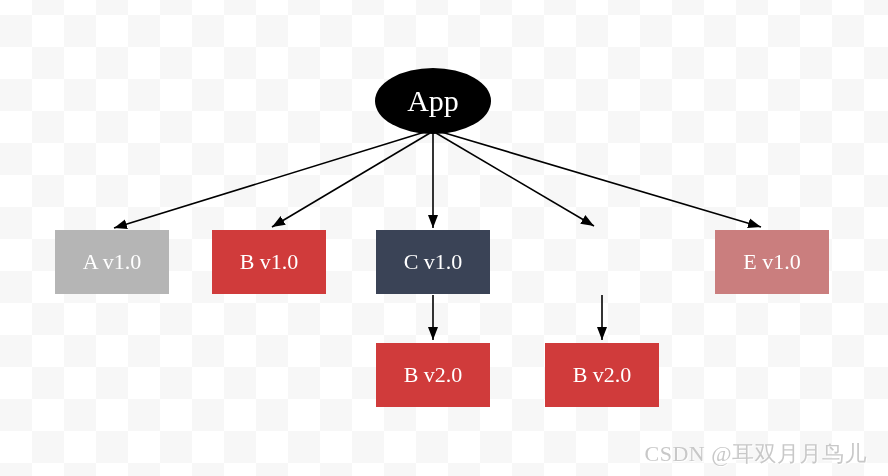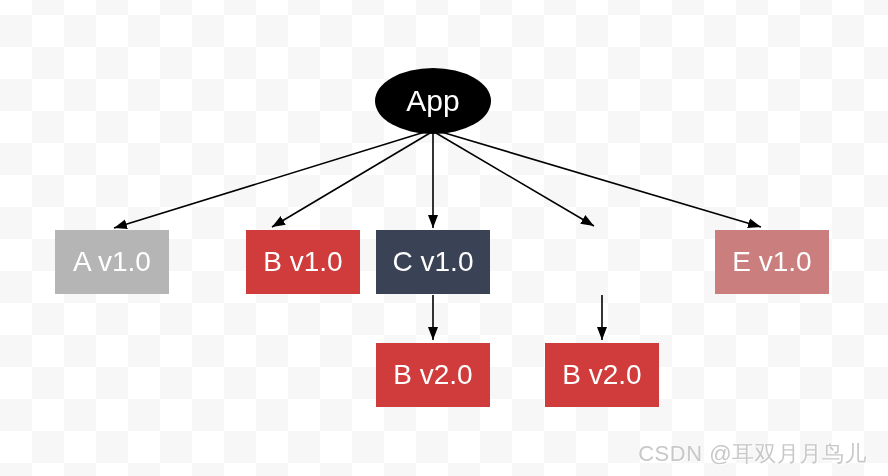--- a/index.html
+++ b/index.html
@@ -8,48 +8,48 @@
     height: 476px;
     position: relative;
     overflow: hidden;
     font-family: "Liberation Sans", sans-serif;
     
     background-color: #ffffff;
     background-image: conic-gradient(#f7f7f7 25%, #ffffff 0 50%, #f7f7f7 0 75%, #ffffff 0);
     background-size: 64px 64px;
     background-position: 0 -17px;
   }
-  #stage { position: absolute; inset: 0; width: 880px; height: 476px; }
+  #stage { position: absolute; inset: 0; width: 880px; height: 476px; font-family: Liberation Serif, serif; }
   svg.edges { position: absolute; left: 0; top: 0; width: 888px; height: 476px; }
   svg.edges line { stroke: #000000; stroke-width: 1.6; }
 
   .node {
     position: absolute;
     width: 114px;
     height: 64px;
     display: flex;
     align-items: center;
     justify-content: center;
     color: #ffffff;
-    font-size: 28px;
+    font-size: 22px;
     white-space: nowrap;
   }
   .ellipse-node {
     position: absolute;
     left: 375px; top: 68px;
     width: 116px; height: 66px;
     border-radius: 50%;
     display: flex;
     align-items: center;
     justify-content: center;
     color: #ffffff;
     font-size: 30px;
   }
   .pos-a   { left: 55px;  top: 230px; }
-  .pos-b1  { left: 212px; top: 230px; margin-left: 34px; }
+  .pos-b1  { left: 212px; top: 230px; }
   .pos-c   { left: 376px; top: 230px; justify-content: center; }
   .pos-d   { left: 546px; top: 230px; }
   .pos-e   { left: 715px; top: 230px; }
   .pos-b2l { left: 376px; top: 343px; }
   .pos-b2r { left: 545px; top: 343px; }
 
   .watermark {
     position: absolute;
     right: 13px;
     bottom: 7px;

